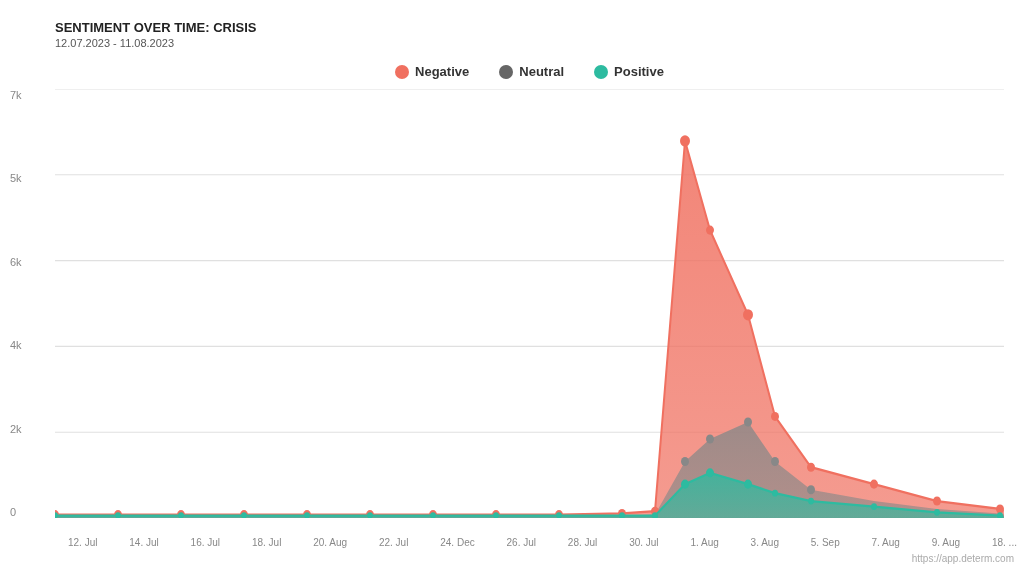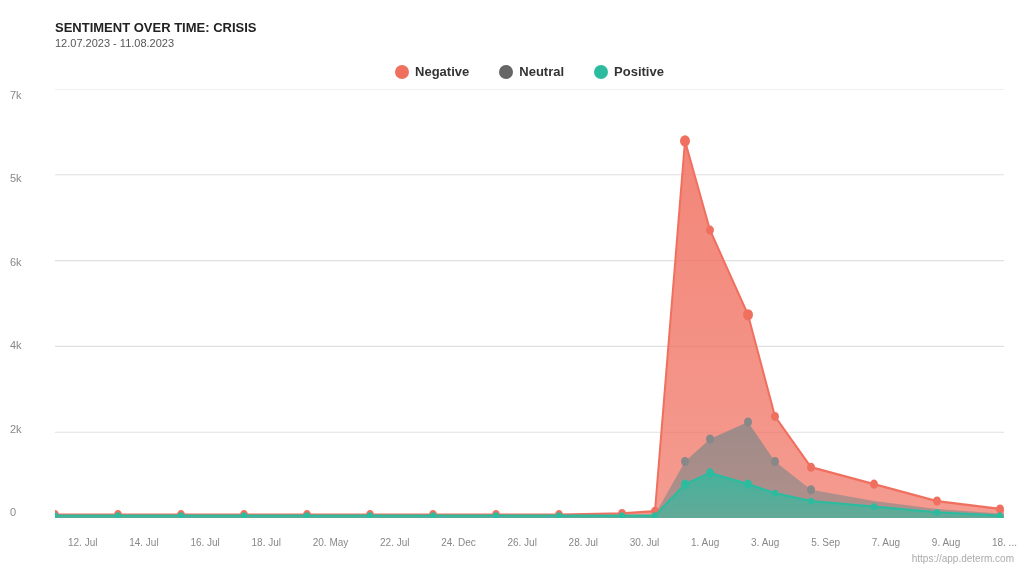--- a/index.html
+++ b/index.html
@@ -259,21 +259,21 @@
       <circle cx="819" cy="370" r="3" fill="#2dbba0"></circle>
       <circle cx="882" cy="375" r="3" fill="#2dbba0"></circle>
       <circle cx="945" cy="378" r="3" fill="#2dbba0"></circle>
     </svg>
 
     <div class="x-axis-labels">
       <span>12. Jul</span>
       <span>14. Jul</span>
       <span>16. Jul</span>
       <span>18. Jul</span>
-      <span>20. May</span>
+      <span>20. Aug</span>
       <span>22. Jul</span>
       <span>24. Dec</span>
       <span>26. Jul</span>
       <span>28. Jul</span>
       <span>30. Jul</span>
       <span>1. Aug</span>
       <span>3. Aug</span>
       <span>5. Sep</span>
       <span>7. Aug</span>
       <span>9. Aug</span>

